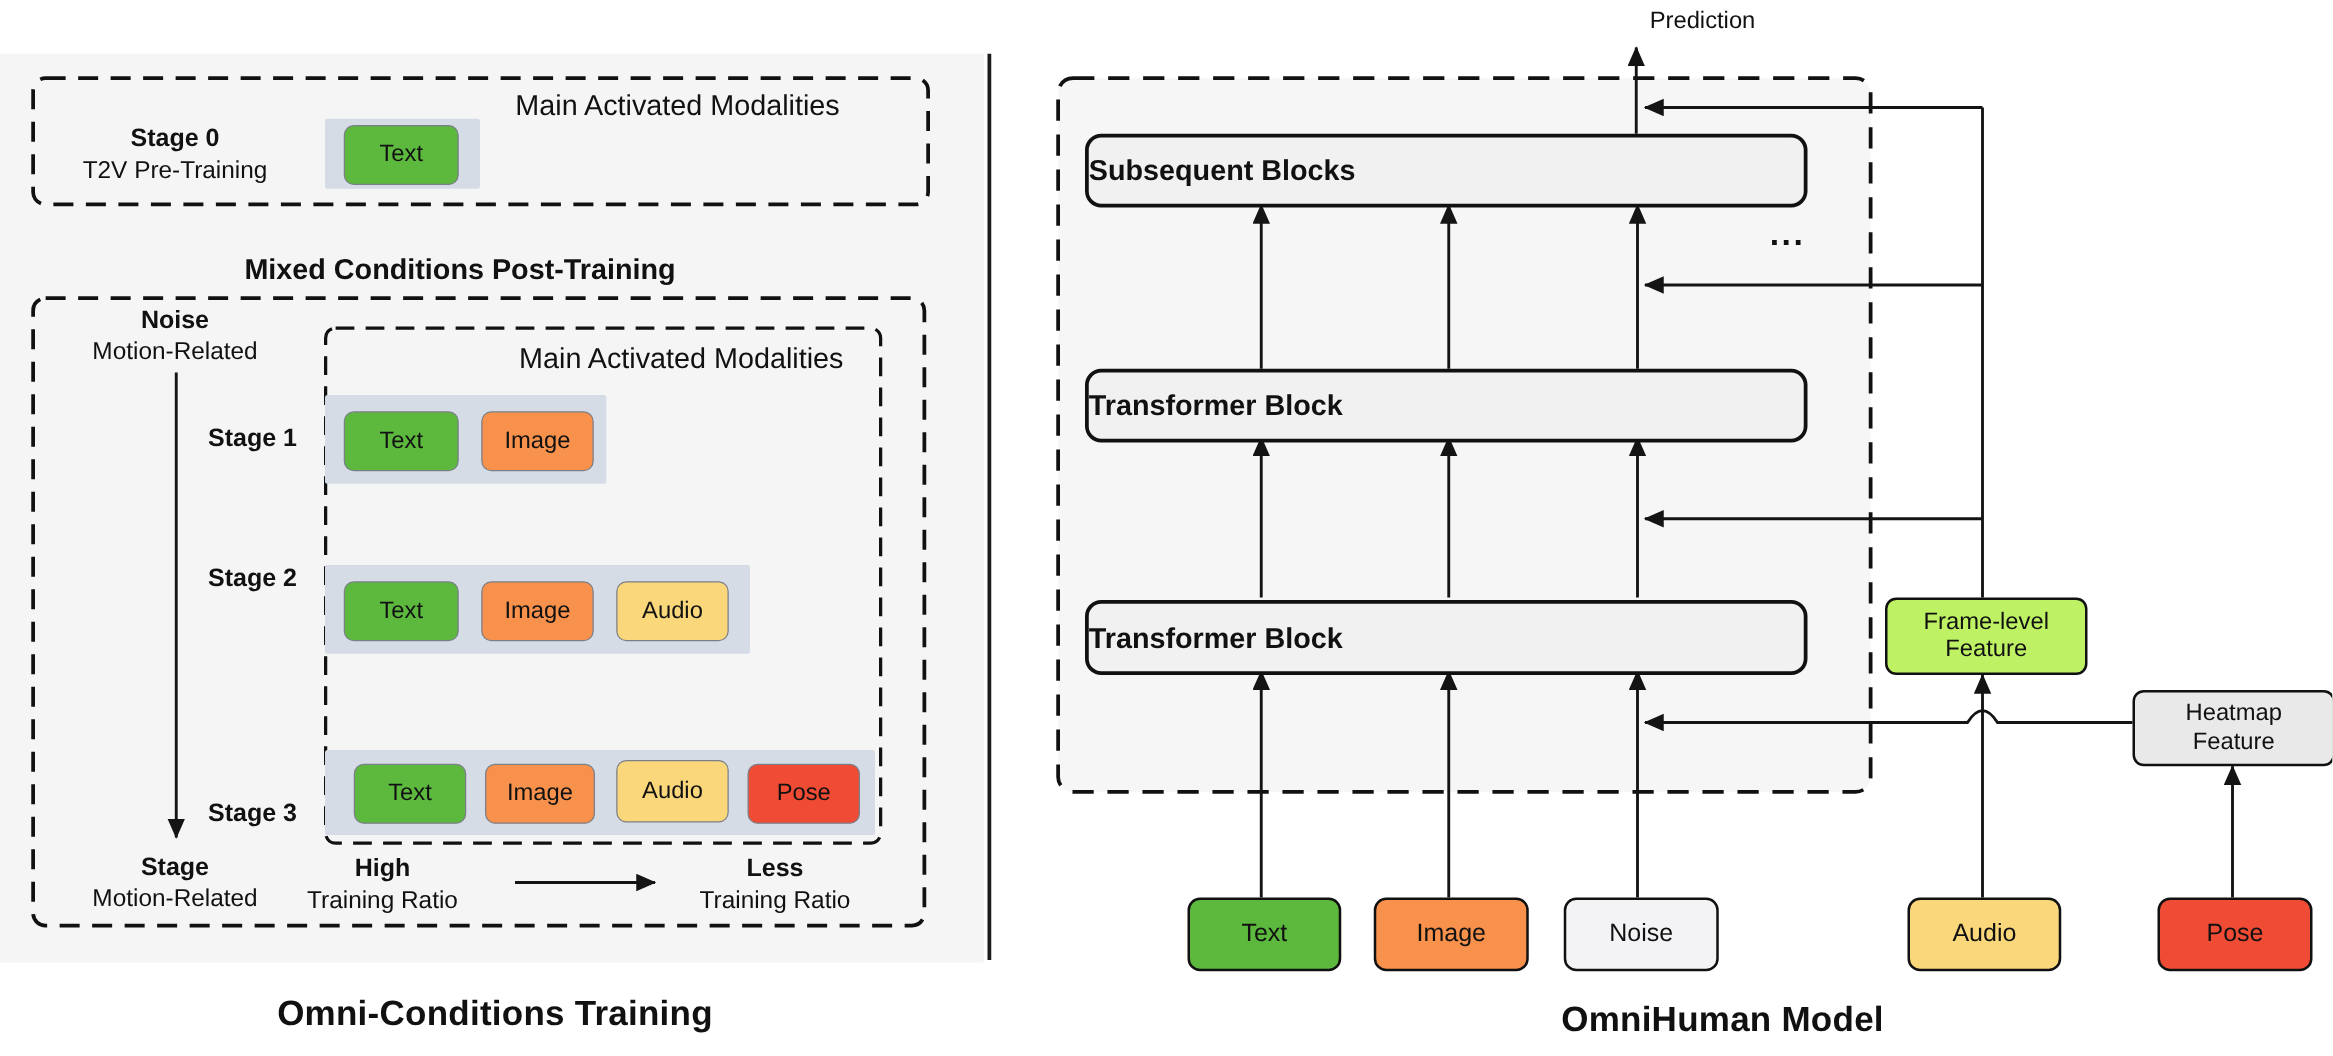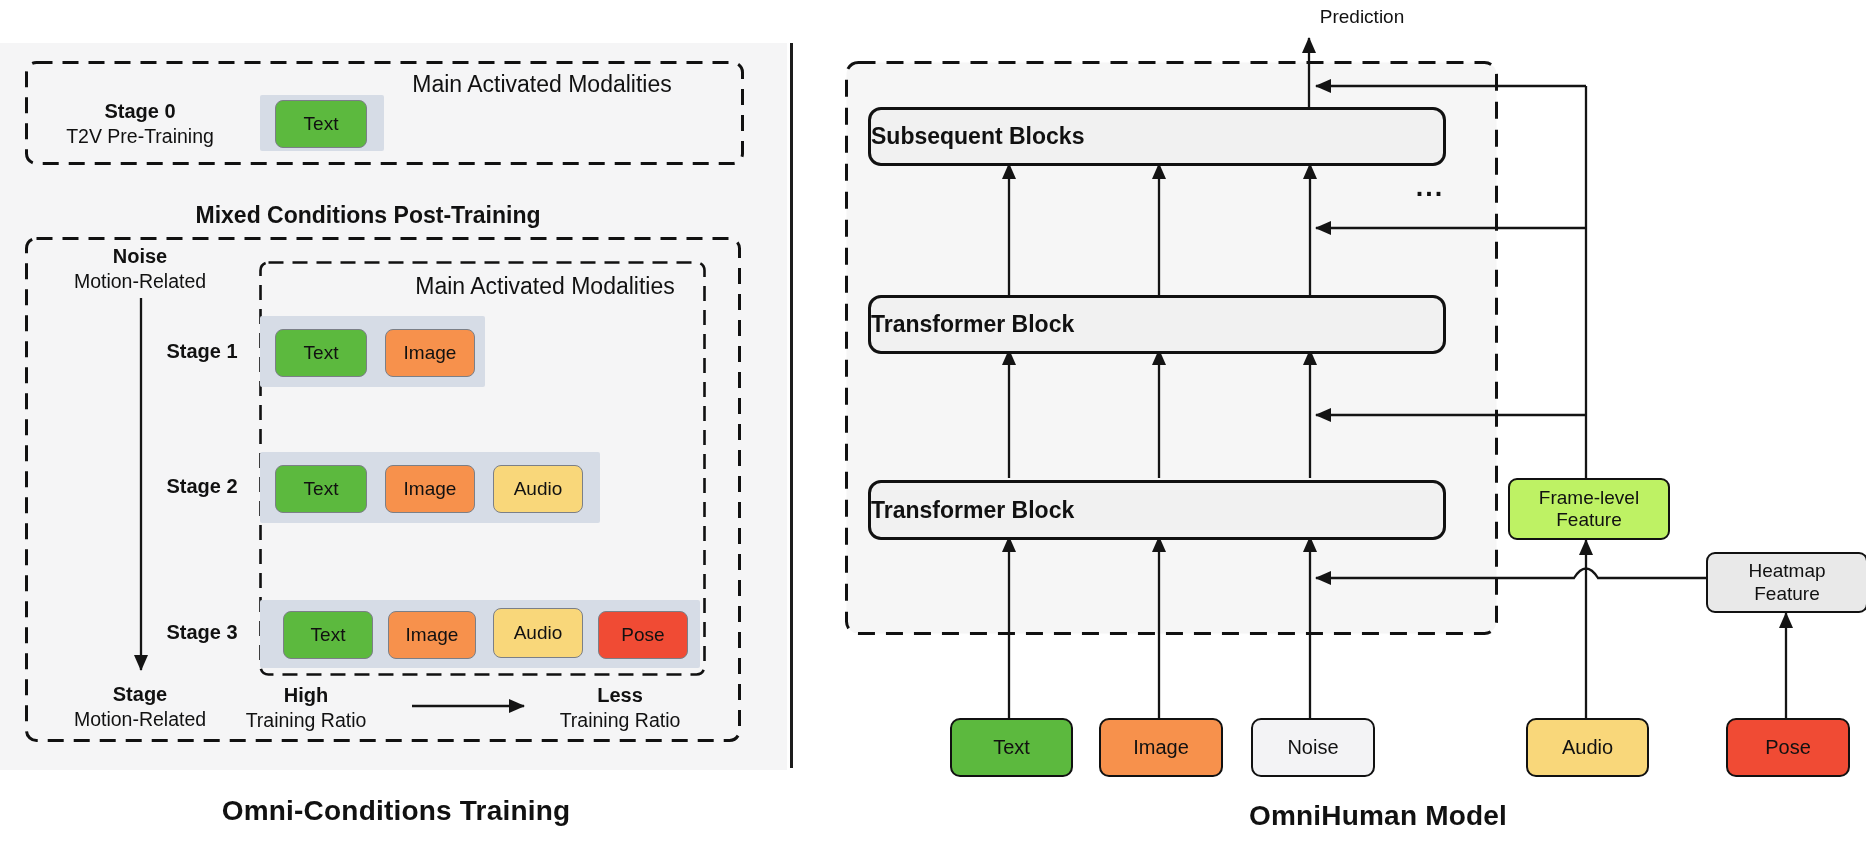--- a/index.html
+++ b/index.html
@@ -100,33 +100,33 @@
 
   <div class="abs ctr stage-lbl z3" style="left:202px;top:340px;">Stage 1</div>
   <div class="container-strip" style="left: 260px; top: 316px; width: 225px; height: 71px; background-color: rgb(214, 220, 230);"></div>
   <div class="chip" style="left: 275px; top: 329px; width: 90px; height: 46px; background-color: rgb(92, 185, 62);">
     <span>Text</span>
   </div>
   <div class="chip" style="left: 385px; top: 329px; width: 88px; height: 46px; background-color: rgb(247, 145, 76);">
     <span>Image</span>
   </div>
 
-  <div class="abs ctr stage-lbl z3" style="left:202px;top:475px;">Stage 2</div>
+  <div class="abs ctr stage-lbl z3" style="left:202px;top:452px;">Stage 2</div>
   <div class="container-strip" style="left: 260px; top: 452px; width: 340px; height: 71px; background-color: rgb(214, 220, 230);"></div>
   <div class="chip" style="left: 275px; top: 465px; width: 90px; height: 46px; background-color: rgb(92, 185, 62);">
     <span>Text</span>
   </div>
   <div class="chip" style="left: 385px; top: 465px; width: 88px; height: 46px; background-color: rgb(247, 145, 76);">
     <span>Image</span>
   </div>
   <div class="chip" style="left: 493px; top: 465px; width: 88px; height: 46px; background-color: rgb(249, 215, 122);">
     <span>Audio</span>
   </div>
 
-  <div class="abs ctr stage-lbl z3" style="left:202px;top:621px;">Stage 3</div>
+  <div class="abs ctr stage-lbl z3" style="left:202px;top:640px;">Stage 3</div>
   <div class="container-strip" style="left: 260px; top: 600px; width: 440px; height: 68px; background-color: rgb(214, 220, 230);"></div>
   <div class="chip" style="left: 283px; top: 611px; width: 88px; height: 46px; background-color: rgb(92, 185, 62);">
     <span>Text</span>
   </div>
   <div class="chip" style="left: 388px; top: 611px; width: 86px; height: 46px; background-color: rgb(247, 145, 76);">
     <span>Image</span>
   </div>
   <div class="chip" style="left: 493px; top: 608px; width: 88px; height: 48px; background-color: rgb(249, 215, 122);">
     <span>Audio</span>
   </div>

